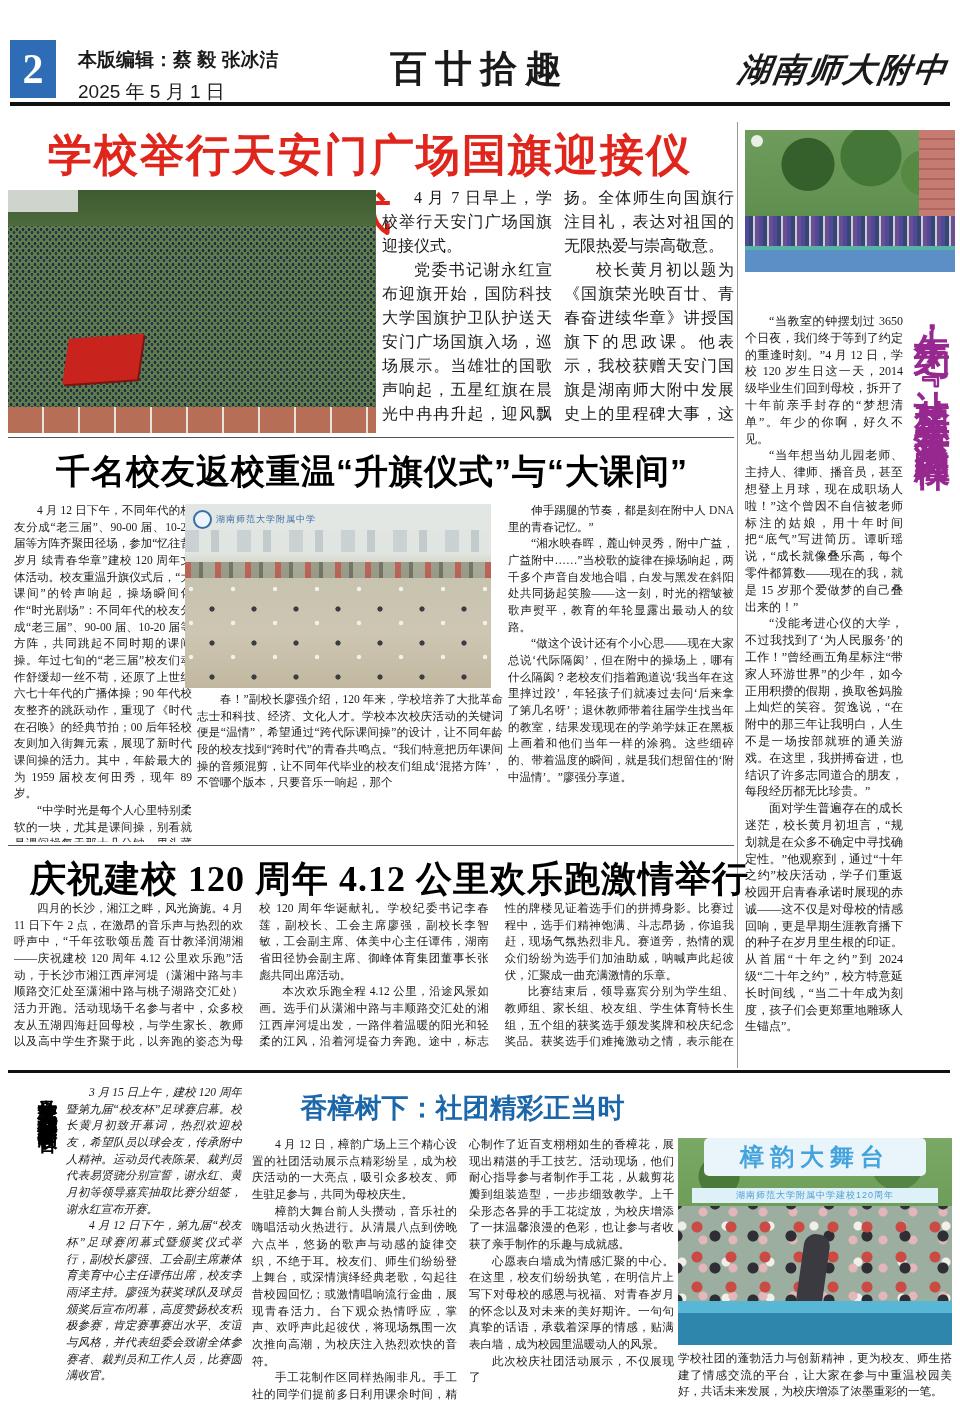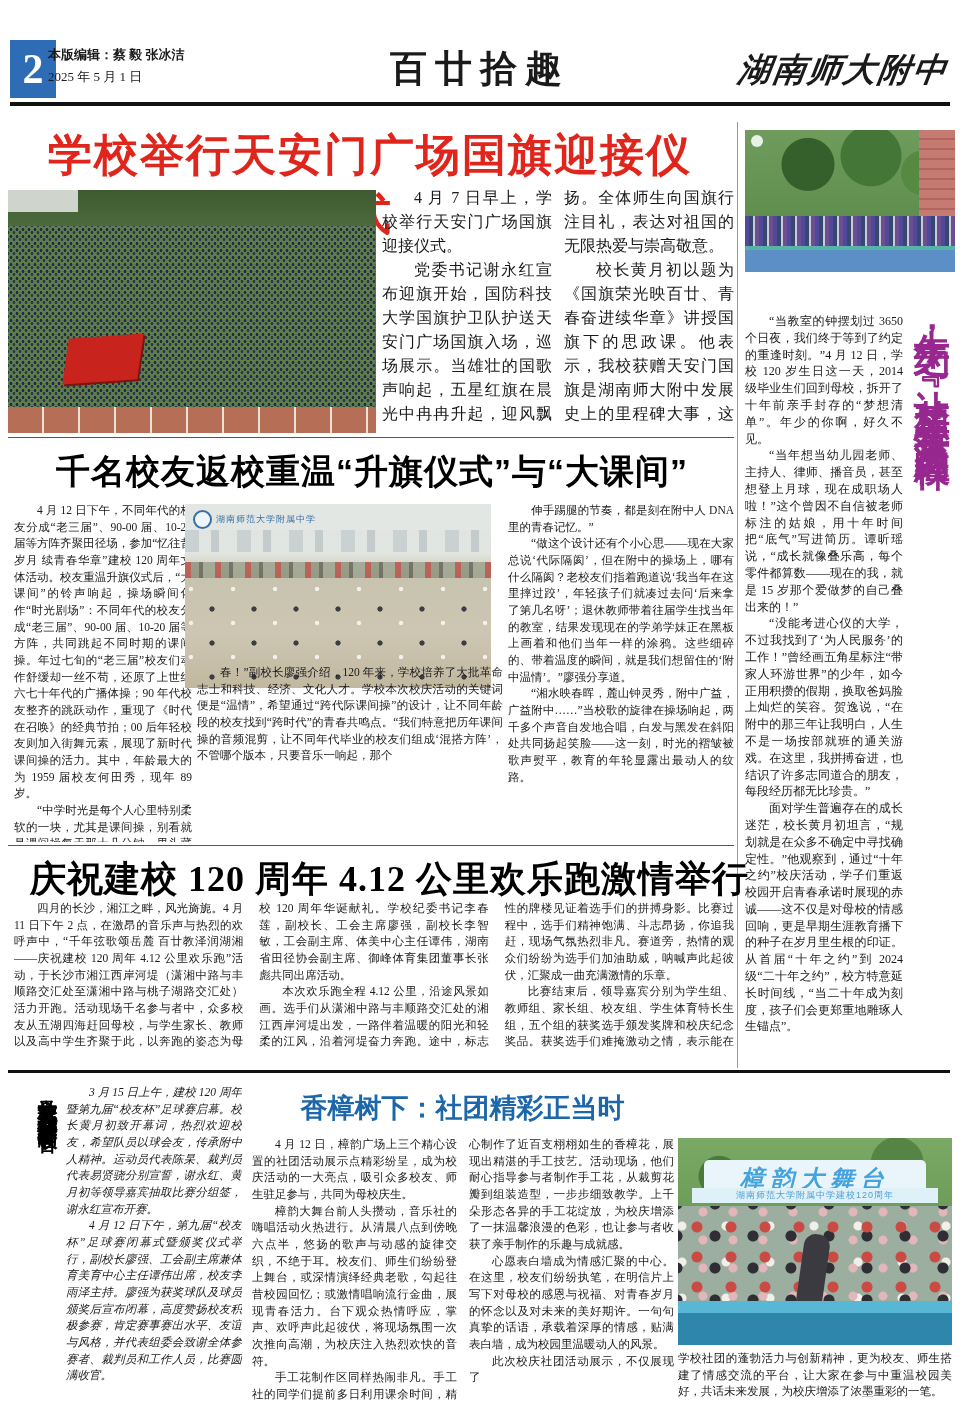--- a/index.html
+++ b/index.html
@@ -4,21 +4,21 @@
 <style>
   html,body { margin:0; padding:0; background:#ffffff; }
   .page { position:relative; width:960px; height:1413px; background:#fff; overflow:hidden;
           font-family:"Liberation Serif","DejaVu Serif",serif; color:#1a1a1a; }
   .abs { position:absolute; }
 
   
   .pageno { left:10px; top:40px; width:46px; height:58px; background:#2e6db6; color:#fff;
             display:flex; align-items:center; justify-content:center;
             font-size:42px; font-weight:bold; font-family:"Liberation Serif",serif; }
-  .ed-block { left:48px; top:44px; font-family:Liberation Serif, serif; font-size:13px; line-height:1.7; }
+  .ed-block { left:78px; top:44px; font-family:Liberation Sans, sans-serif; font-size:19px; line-height:1.7; }
   .ed-block .l1 { font-weight:bold; }
   .sec-title { left:300px; top:44px; width:360px; text-align:center; font-size:37px; font-weight:900;
                letter-spacing:8px; font-family:"Liberation Serif",serif; }
   .masthead { right:12px; top:48px; font-size:33px; font-weight:bold; font-style:italic;
               transform:skewX(-8deg); letter-spacing:2px; }
   .header-rule { left:10px; width:940px; top:102px; height:4px; background:#111; }
 
   
   .vrule { width:1px; background:#999; }
   .hrule { height:1px; background:#555; }
@@ -37,21 +37,21 @@
 
   
   .body-txt { font-size:16px; line-height:1.5; text-align:justify; overflow:hidden; }
   .body-sm  { font-size:11.5px; line-height:1.45; text-align:justify; overflow:hidden; }
   .para { margin:0; text-indent:2em; text-align:justify; }
   .cols2 { column-count:2; column-gap:12px; }
   .cols3 { column-count:3; column-gap:16px; }
   .a1-body { left:382px; top:186px; width:352px; height:252px; }
   .sb-text { left:745px; top:282px; width:158px; height:786px; font-size:12px; line-height:1.4;margin-top:31px; }
   .a2-left  { left:14px;  top:502px; width:178px; height:340px; }
-  .a2-mid   { left:197px; top:664px; width:306px; height:150px; }
+  .a2-mid   { left:197px; top:691px; width:306px; height:150px; }
   .a2-right { left:508px; top:502px; width:226px; height:340px; }
   .a3-body { left:14px; top:900px; width:720px; height:166px; }
   .a4-body { left:66px; top:1084px; width:176px; height:328px;font-style:italic; }
   .a5-body { left:252px; top:1136px; width:422px; height:278px; }
   .a5-tail { left:678px; top:1350px; width:274px; height:62px; }
 
   
   .photo1 { left:8px; top:190px; width:368px; height:243px; overflow:hidden; background:#64854f; }
   .p1-trees { position:absolute; left:0; top:0; width:100%; height:36px;
               background:linear-gradient(#3e5a31,#4c6b3c); }
@@ -95,22 +95,22 @@
   .p3-logo { position:absolute; left:8px; top:6px; display:flex; align-items:center; gap:4px; }
   .p3-crest { width:15px; height:15px; border-radius:50%; border:2px solid #3a6ea8; background:#eef4fb; }
   .p3-logotext { font-size:9px; color:#3a6ea8; font-family:"Liberation Sans",sans-serif; letter-spacing:1px; }
 
   
   .photo4 { left:678px; top:1138px; width:274px; height:207px; overflow:hidden; background:#6e9e5a; }
   .p4-foliage { position:absolute; left:0; top:0; width:100%; height:64px;
     background:radial-gradient(circle at 15% 60%,#4a7a3a 0 20px,rgba(0,0,0,0) 21px),
                radial-gradient(circle at 80% 40%,#548544 0 26px,rgba(0,0,0,0) 27px),
                linear-gradient(#79a965,#6e9e5a); }
-  .p4-banner { position:absolute; left:26px; top:22px; width:222px; height:38px; background:#e9f5fb;
-    border-radius:5px; display:flex; align-items:center; justify-content:center;font-style:italic; }
+  .p4-banner { position:absolute; left:26px; top:0; width:222px; height:38px; background:#e9f5fb;
+    border-radius:5px; display:flex; align-items:center; justify-content:center; }
   .p4-banner-txt { font-size:24px; font-weight:900; color:#44a3dc; letter-spacing:6px;
                    font-family:"Liberation Sans",sans-serif; }
   .p4-sub { position:absolute; left:14px; top:50px; width:246px; height:15px; background:#def0f8;
     display:flex; align-items:center; justify-content:center; font-size:9px; color:#4e9fd0;
     font-family:"Liberation Sans",sans-serif; letter-spacing:1px; }
   .p4-crowd { position:absolute; left:0; top:68px; width:100%; height:96px; background-color:#9cae9f;
     background-image:radial-gradient(circle,#c94b43 5px,rgba(0,0,0,0) 6px),
                      radial-gradient(circle,#2e2e34 5px,rgba(0,0,0,0) 6px),
                      radial-gradient(circle,#e3b6ba 4px,rgba(0,0,0,0) 5px),
                      radial-gradient(circle,#f0efe9 4px,rgba(0,0,0,0) 5px);
@@ -187,22 +187,22 @@
       <div class="p3-crest"></div>
       <div class="p3-logotext">湖南师范大学附属中学</div>
     </div>
   </div>
 
   <div class="abs a2-mid body-sm">
       <p class="para">春！”副校长廖强介绍，120 年来，学校培养了大批革命志士和科技、经济、文化人才。学校本次校庆活动的关键词便是“温情”，希望通过“跨代际课间操”的设计，让不同年龄段的校友找到“跨时代”的青春共鸣点。“我们特意把历年课间操的音频混剪，让不同年代毕业的校友们组成‘混搭方阵’，不管哪个版本，只要音乐一响起，那个</p>
     </div>
   <div class="abs a2-right body-sm">
       <p class="para">伸手踢腿的节奏，都是刻在附中人 DNA 里的青春记忆。”</p>
+      <p class="para">“湘水映春晖，麓山钟灵秀，附中广益，广益附中……”当校歌的旋律在操场响起，两千多个声音自发地合唱，白发与黑发在斜阳处共同扬起笑脸——这一刻，时光的褶皱被歌声熨平，教育的年轮显露出最动人的纹路。</p>
       <p class="para">“做这个设计还有个小心思——现在大家总说‘代际隔阂’，但在附中的操场上，哪有什么隔阂？老校友们指着跑道说‘我当年在这里摔过跤’，年轻孩子们就凑过去问‘后来拿了第几名呀’；退休教师带着往届学生找当年的教室，结果发现现在的学弟学妹正在黑板上画着和他们当年一样的涂鸦。这些细碎的、带着温度的瞬间，就是我们想留住的‘附中温情’。”廖强分享道。</p>
-      <p class="para">“湘水映春晖，麓山钟灵秀，附中广益，广益附中……”当校歌的旋律在操场响起，两千多个声音自发地合唱，白发与黑发在斜阳处共同扬起笑脸——这一刻，时光的褶皱被歌声熨平，教育的年轮显露出最动人的纹路。</p>
     </div>
 
   <div class="abs hrule" style="left:8px; top:845px; width:726px;"></div>
 
   <div class="abs a3-head">庆祝建校 120 周年 4.12 公里欢乐跑激情举行</div>
   <div class="abs a3-body body-sm cols3">
       <p class="para">四月的长沙，湘江之畔，风光旖旎。4 月 11 日下午 2 点，在激昂的音乐声与热烈的欢呼声中，“千年弦歌颂岳麓 百廿教泽润湖湘——庆祝建校 120 周年 4.12 公里欢乐跑”活动，于长沙市湘江西岸河堤（潇湘中路与丰顺路交汇处至潇湘中路与桃子湖路交汇处）活力开跑。活动现场千名参与者中，众多校友从五湖四海赶回母校，与学生家长、教师以及高中学生齐聚于此，以奔跑的姿态为母校 120 周年华诞献礼。学校纪委书记李春莲，副校长、工会主席廖强，副校长李智敏，工会副主席、体美中心主任谭伟，湖南省田径协会副主席、御峰体育集团董事长张彪共同出席活动。</p>
       <p class="para">本次欢乐跑全程 4.12 公里，沿途风景如画。选手们从潇湘中路与丰顺路交汇处的湘江西岸河堤出发，一路伴着温暖的阳光和轻柔的江风，沿着河堤奋力奔跑。途中，标志性的牌楼见证着选手们的拼搏身影。比赛过程中，选手们精神饱满、斗志昂扬，你追我赶，现场气氛热烈非凡。赛道旁，热情的观众们纷纷为选手们加油助威，呐喊声此起彼伏，汇聚成一曲充满激情的乐章。</p>
       <p class="para">比赛结束后，领导嘉宾分别为学生组、教师组、家长组、校友组、学生体育特长生组，五个组的获奖选手颁发奖牌和校庆纪念奖品。获奖选手们难掩激动之情，表示能在母校 120 周年校庆之际参加欢乐跑并取得好成绩，倍感荣幸，未来也将持续关注和支持母校发展，为家乡建设添砖加瓦。</p>
     </div>

